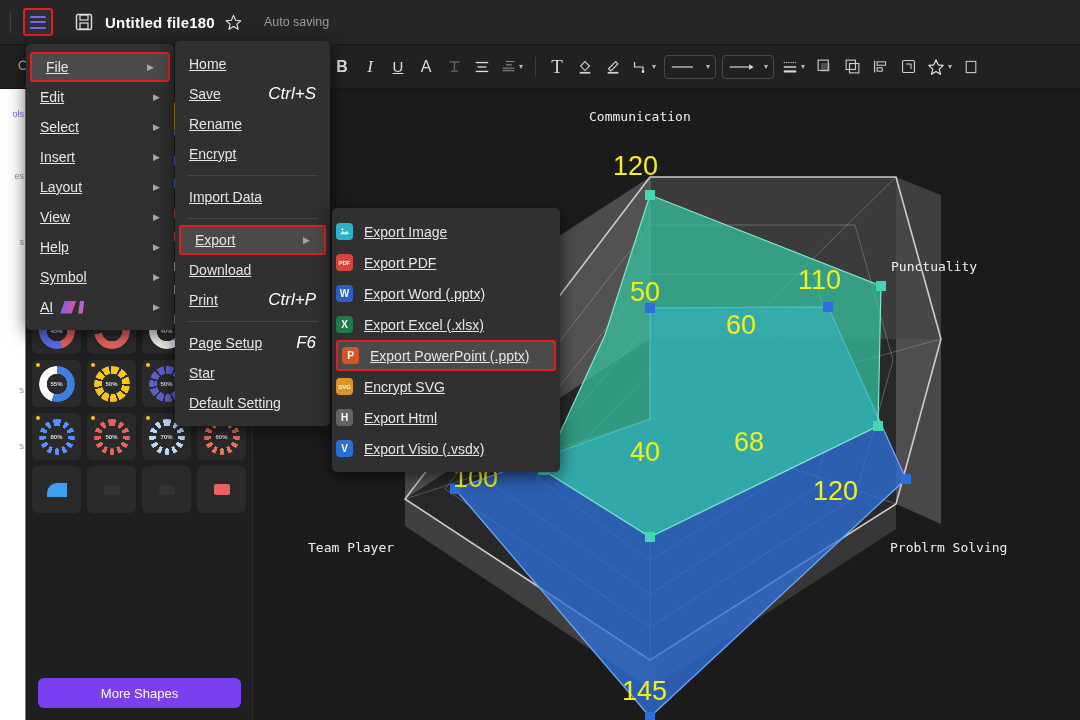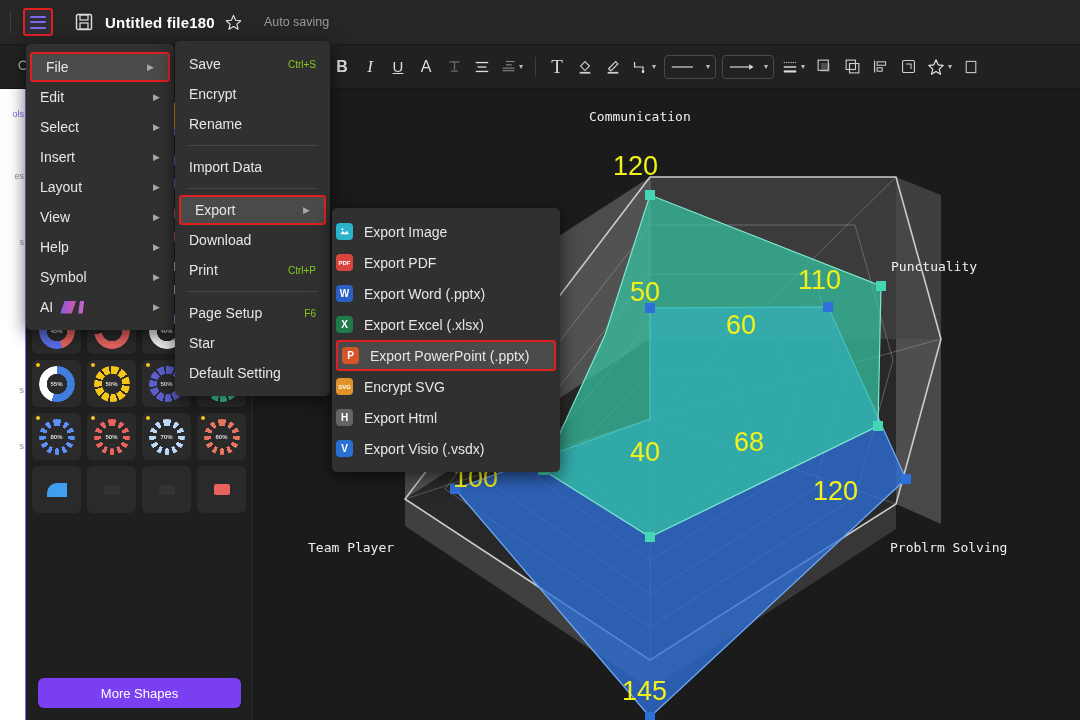--- a/index.html
+++ b/index.html
@@ -102,22 +102,22 @@
   
   .menu {
     position: absolute; background: #303030; border-radius: 5px;
     box-shadow: 0 4px 18px rgba(0,0,0,.6); padding: 8px 0;
     z-index: 50;
   }
   .menu-row {
     height: 30px; display: flex; align-items: center;
     padding: 0 14px; color: #e6e6e6; font-size: 14px; white-space: nowrap;
   }
-  .menu-row .lbl { flex: 1; }
-  .menu-row .short { color: #84cc16; font-size: 10px; margin-left: 26px; }
+  .menu-row .lbl { flex: 1; text-decoration: underline; }
+  .menu-row .short { color: #ffffff; font-size: 17px; margin-left: 26px; font-style: italic; }
   .menu-row .arrow { color: #a8a8a8; font-size: 9px; margin-left: 16px; }
   .menu-sep { height: 1px; background: #454545; margin: 6px 12px; }
   .hl-red {
     background: #4a4a4a; border: 2px solid #e02020; border-radius: 3px;
   }
   .menu1 { left: 26px; top: 44px; width: 148px; }
   .menu1 .menu-row { height: 30px; }
   .menu2 { left: 175px; top: 41px; width: 155px; }
   .menu3 { left: 332px; top: 208px; width: 228px; }
   .menu3 .menu-row { height: 31px; padding-left: 4px; }
@@ -562,28 +562,31 @@
         <span class="lbl" style="flex: 0 0 auto;">AI</span>
         <span class="ai-badge"></span>
         <span class="ai-badge2"></span>
         <span style="flex: 1 1 0%;"></span>
         <span class="arrow">▶</span>
       </div>
     </div>
 
   <div class="menu menu2" id="menu-file">
       <div class="menu-row">
+        <span class="lbl">Home</span>
+      </div>
+      <div class="menu-row">
         <span class="lbl">Save</span>
         <span class="short">Ctrl+S</span>
       </div>
       <div class="menu-row">
+        <span class="lbl">Rename</span>
+      </div>
+      <div class="menu-row">
         <span class="lbl">Encrypt</span>
-      </div>
-      <div class="menu-row">
-        <span class="lbl">Rename</span>
       </div>
       <div class="menu-sep"></div>
       <div class="menu-row">
         <span class="lbl">Import Data</span>
       </div>
       <div class="menu-sep"></div>
       <div class="menu-row hl-red" style="margin: 0px 4px;">
         <span class="lbl">Export</span>
         <span class="arrow">▶</span>
       </div>

